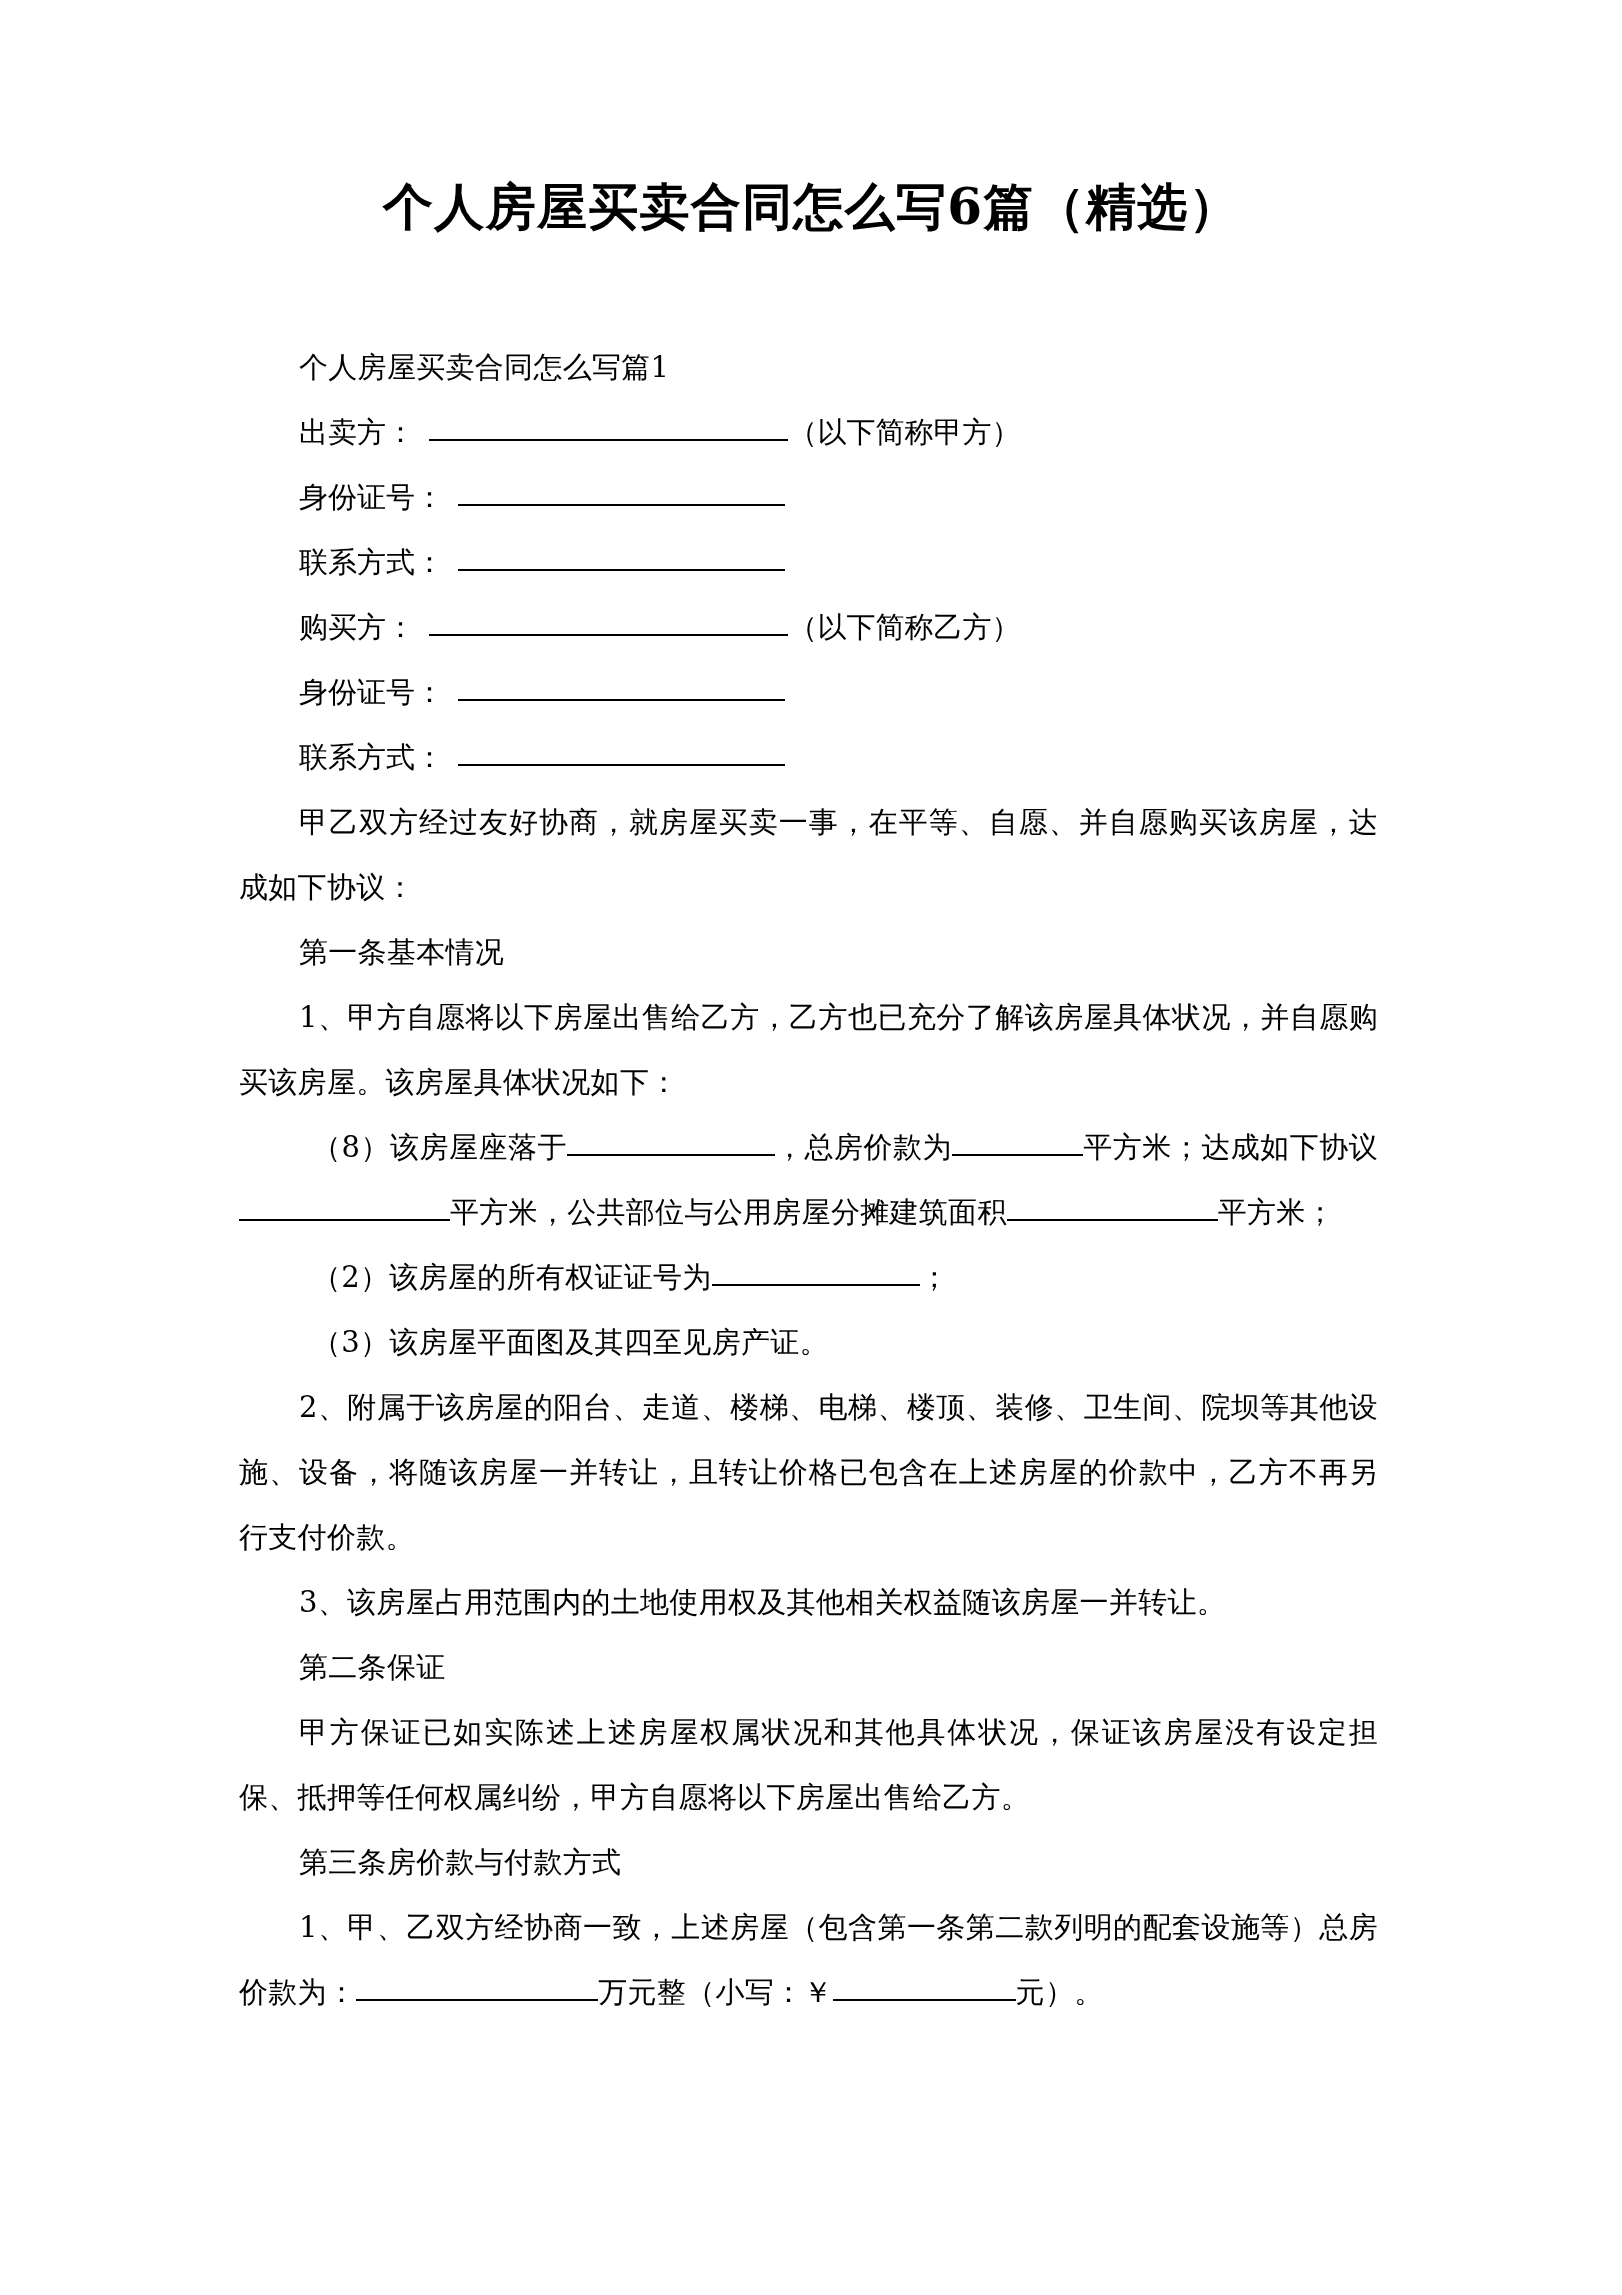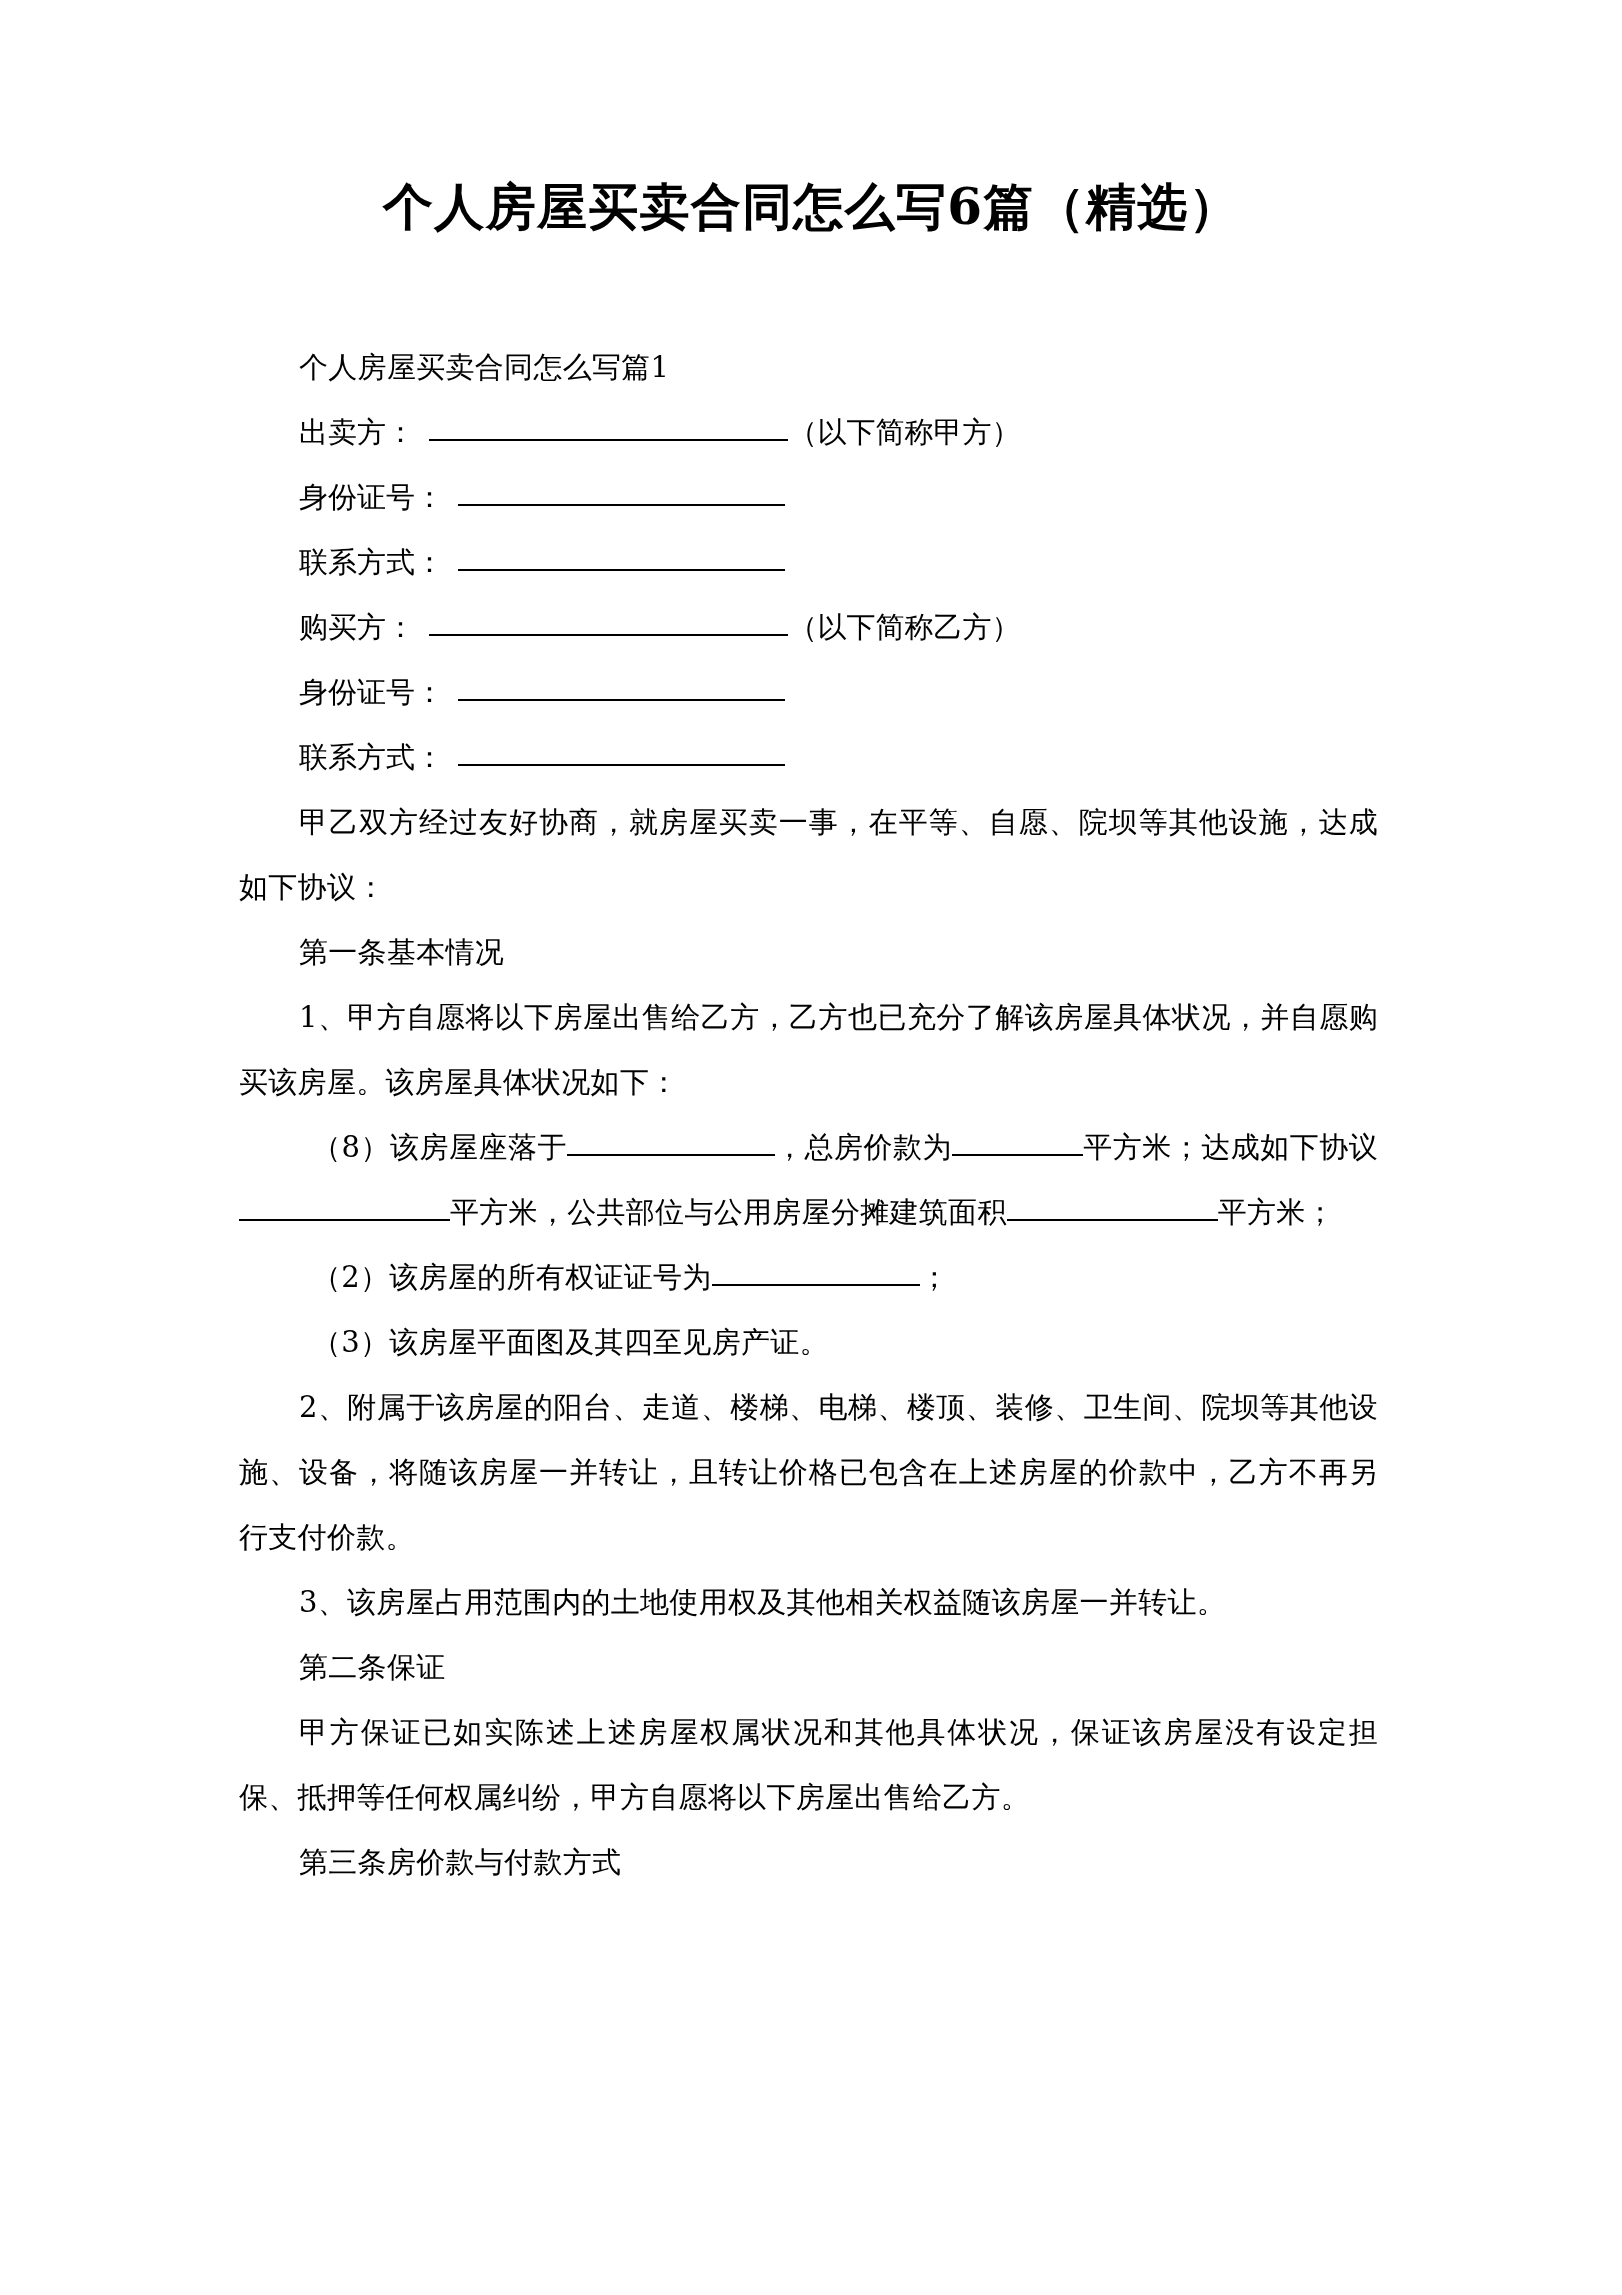--- a/index.html
+++ b/index.html
@@ -109,21 +109,21 @@
     <p class="form-row"><span>身份证号：</span><span class="gap"></span><span class="blank w-id"></span></p>
 
     <p class="form-row"><span>联系方式：</span><span class="gap"></span><span class="blank w-tel"></span></p>
 
     <p class="form-row"><span>购买方：</span><span class="gap"></span><span class="blank w-name"></span><span>（以下简称乙方）</span></p>
 
     <p class="form-row"><span>身份证号：</span><span class="gap"></span><span class="blank w-id"></span></p>
 
     <p class="form-row"><span>联系方式：</span><span class="gap"></span><span class="blank w-tel"></span></p>
 
-    <p class="para indent">甲乙双方经过友好协商，就房屋买卖一事，在平等、自愿、院坝等其他设施，达成如下协议：</p>
+    <p class="para indent">甲乙双方经过友好协商，就房屋买卖一事，在平等、自愿、并自愿购买该房屋，达成如下协议：</p>
 
     <p class="para sect-head">第一条基本情况</p>
 
     <p class="para indent">1、甲方自愿将以下房屋出售给乙方，乙方也已充分了解该房屋具体状况，并自愿购买该房屋。该房屋具体状况如下：</p>
 
     <p class="para sub-indent"><span>（8）该房屋座落于</span><span class="blank w-addr"></span><span>，总房价款为</span><span class="blank w-area"></span><span>平方米；达成如下协议</span><span class="blank w-area2"></span><span>平方米，公共部位与公用房屋分摊建筑面积</span><span class="blank w-area3"></span><span>平方米；</span></p>
 
     <p class="para sub-indent"><span>（2）该房屋的所有权证证号为</span><span class="blank w-cert"></span><span>；</span></p>
 
     <p class="para sub-indent">（3）该房屋平面图及其四至见房产证。</p>
@@ -131,16 +131,17 @@
     <p class="para indent">2、附属于该房屋的阳台、走道、楼梯、电梯、楼顶、装修、卫生间、院坝等其他设施、设备，将随该房屋一并转让，且转让价格已包含在上述房屋的价款中，乙方不再另行支付价款。</p>
 
     <p class="para indent">3、该房屋占用范围内的土地使用权及其他相关权益随该房屋一并转让。</p>
 
     <p class="para sect-head">第二条保证</p>
 
     <p class="para indent">甲方保证已如实陈述上述房屋权属状况和其他具体状况，保证该房屋没有设定担保、抵押等任何权属纠纷，甲方自愿将以下房屋出售给乙方。</p>
 
     <p class="para sect-head">第三条房价款与付款方式</p>
 
+    <p class="para indent"><span>1、甲、乙双方经协商一致，上述房屋（包含第一条第二款列明的配套设施等）总房价款为：</span><span class="blank w-price"></span><span>万元整（小写：￥</span><span class="blank w-money"></span><span>元）。</span></p>
 
   </div>
 </div>
 
 
 </body></html>

